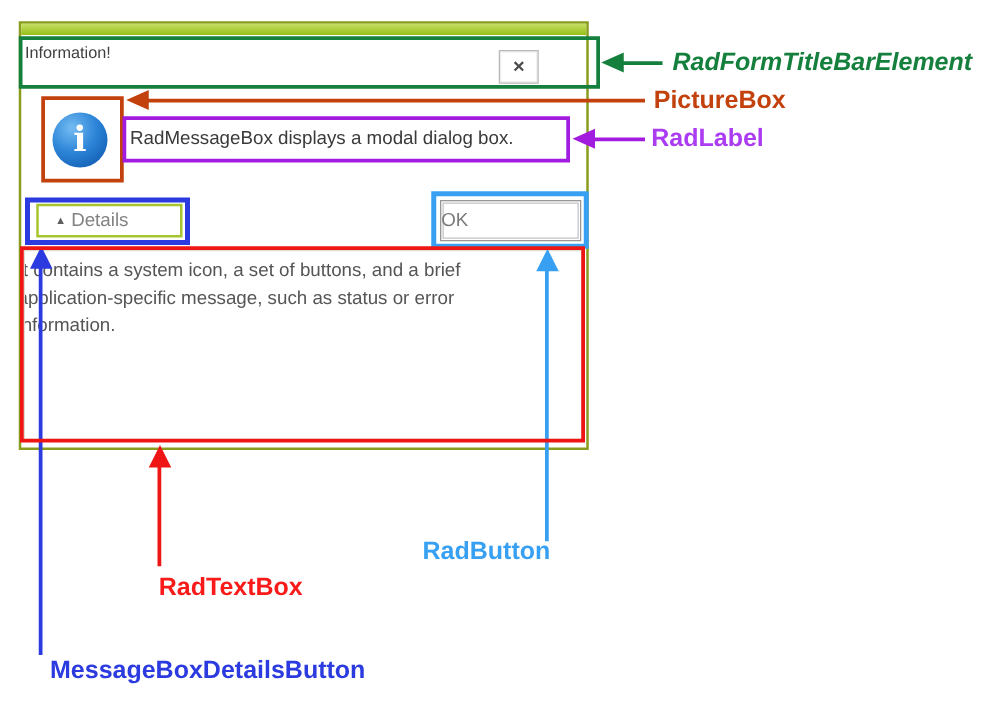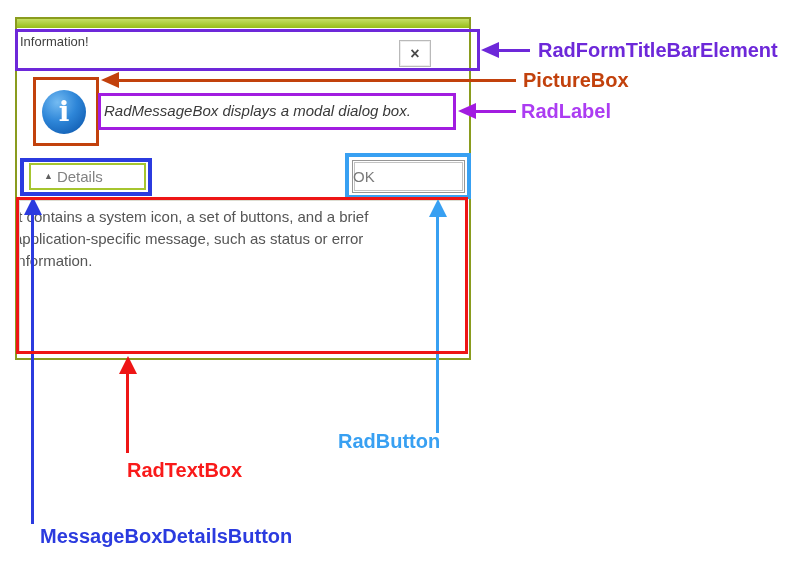--- a/index.html
+++ b/index.html
@@ -27,21 +27,21 @@
     display:flex; align-items:center; justify-content:center;
     color:#4a4a4a; font-size:16px; font-weight:700; cursor:default;
   }
   .info-icon {
     position:absolute; left:42px; top:90px; width:44px; height:44px; border-radius:50%;
     background:radial-gradient(circle at 35% 28%, #74bbf2 0%, #2e86d8 45%, #1563b8 80%, #0f56a4 100%);
     display:flex; align-items:center; justify-content:center;
     color:#fff; font-family:"DejaVu Serif", serif; font-weight:700; font-size:28px; line-height:1;
   }
   .msg-label {
-    position:absolute; left:104px; top:102px; font-size:15px; color:#3a3a3a; white-space:nowrap;font-style:italic;
+    position:absolute; left:104px; top:102px; font-size:15px; color:#3a3a3a; white-space:nowrap;
   }
   .details-btn {
     position:absolute; left:29px; top:163px; width:117px; height:27px;
     background:#fff; border:2px solid #a6c52f;
     display:flex; align-items:center; padding-left:13px; gap:4px; cursor:default;
   }
   .details-btn .tri { font-size:9px; color:#5f5f5f; line-height:1; }
   .details-btn .lbl { font-size:15px; color:#828282; }
   .ok-btn {
     position:absolute; left:352px; top:160px; width:113px; height:33px;
@@ -67,21 +67,21 @@
   .vline { position:absolute; width:3px; background:currentColor; }
   .arrow-left {
     position:absolute; width:0; height:0;
     border-top:8px solid transparent; border-bottom:8px solid transparent; border-right:18px solid;
   }
   .arrow-up {
     position:absolute; width:0; height:0;
     border-left:9px solid transparent; border-right:9px solid transparent; border-bottom:18px solid;
   }
 
-  .c-maroon { color:#6d28d9; }
+  .c-maroon { color:#15803d;font-style:italic; }
   .c-orange { color:#c2410c; }
   .c-purplebox { color:#a21ce0; }
   .c-purpletext { color:#ac3cf2; }
   .c-blue { color:#2b3bdf; }
   .c-lightblue { color:#38a0f2; }
   .c-red { color:#ee1515; }
   .c-redtext { color:#f91a1a; }
 </style>
 </head>
 <body>

